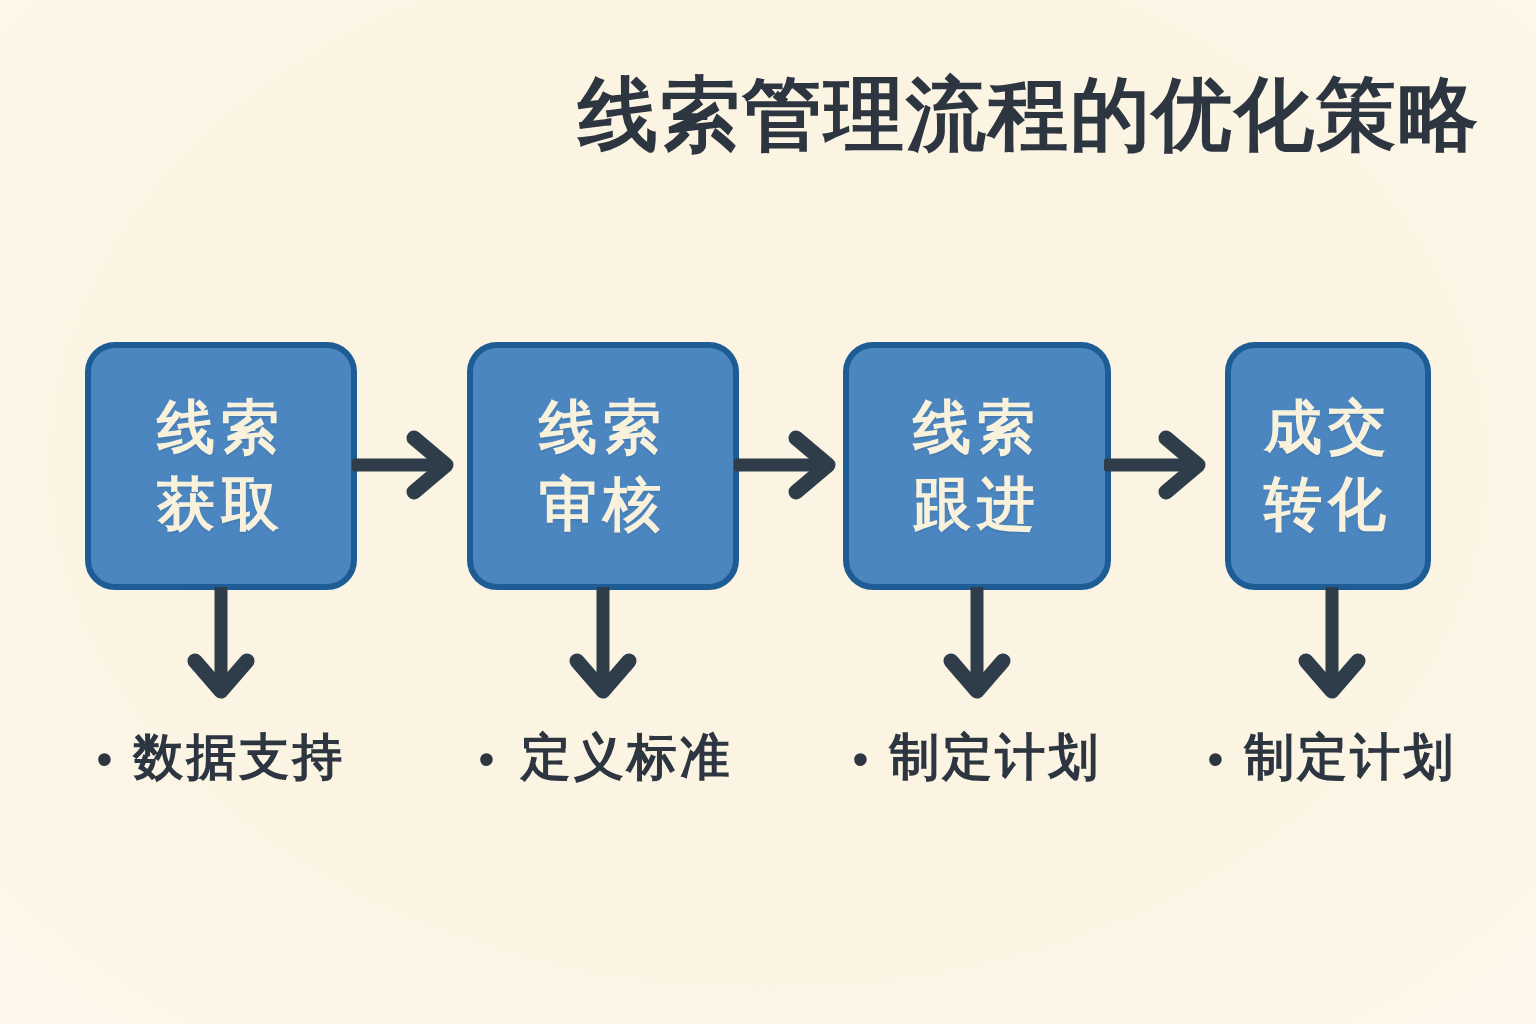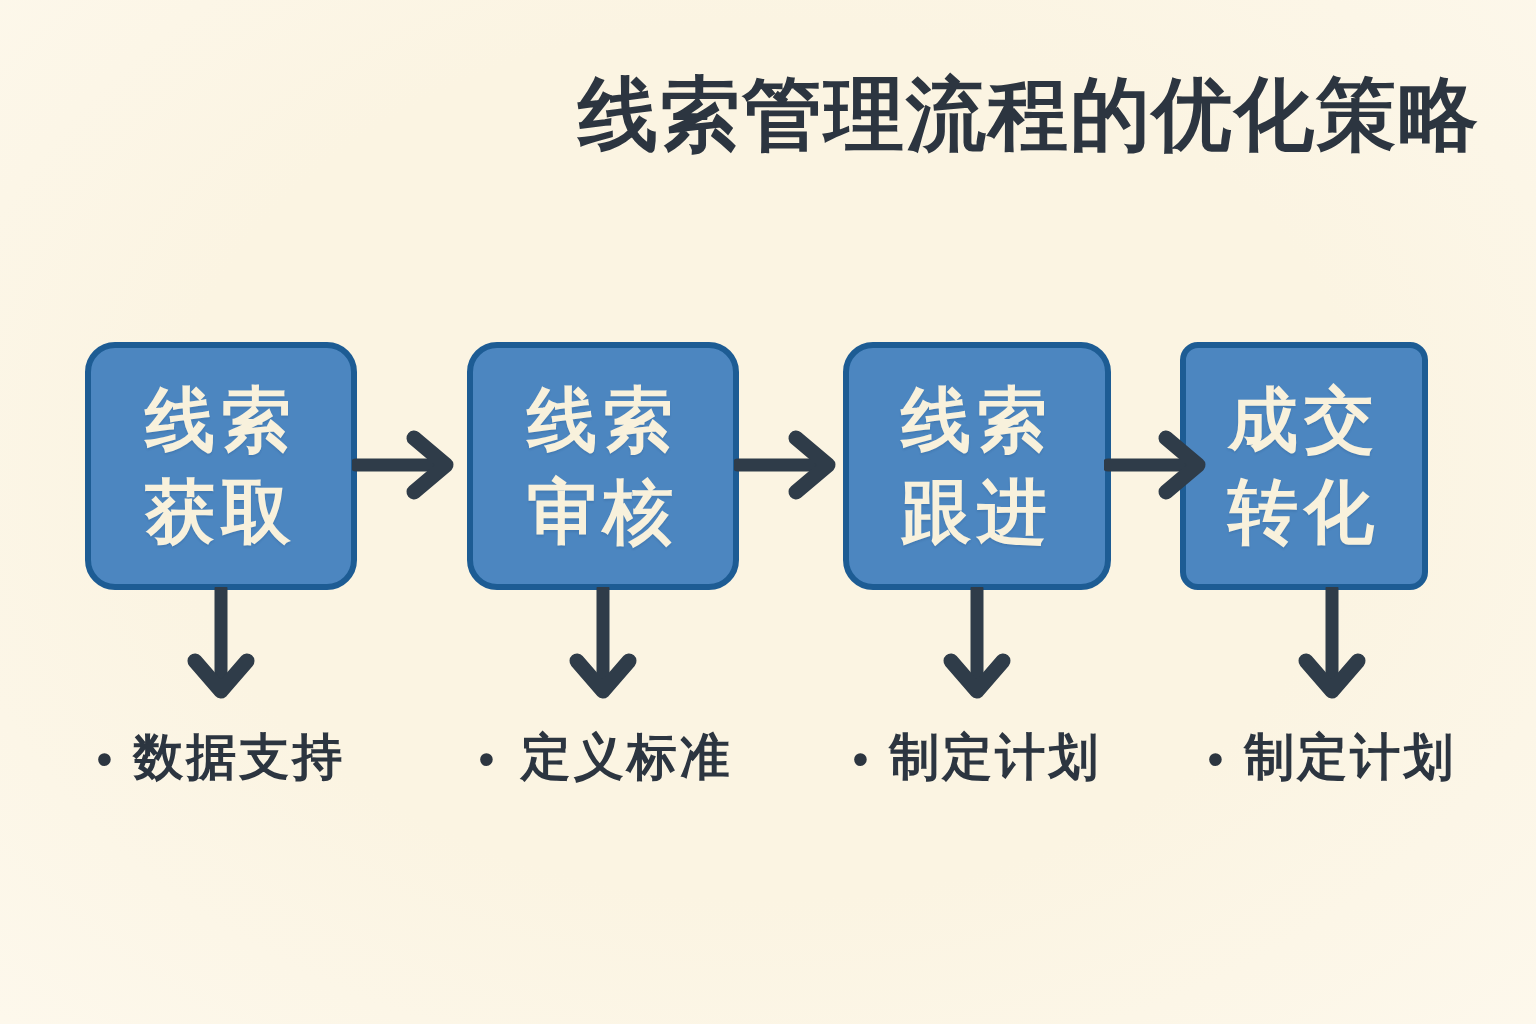--- a/index.html
+++ b/index.html
@@ -38,29 +38,29 @@
     top: 342px;
     height: 248px;
     background: var(--box-fill);
     border: 6px solid var(--box-border);
     border-radius: 30px;
     display: flex;
     align-items: center;
     justify-content: center;
     color: var(--box-text);
     font-weight: 800;
-    font-size: 70px;
+    font-size: 58px;
     line-height: 1.32;
     letter-spacing: 6px;
     text-shadow: 0 2px 2px rgba(20, 50, 90, 0.12);
   }
   .box-1 { left: 85px;   width: 272px; }
   .box-2 { left: 467px;  width: 272px; }
   .box-3 { left: 843px;  width: 268px; }
-  .box-4 { left: 1180px; width: 248px; border-radius: 18px; }
+  .box-4 { left: 1225px; width: 206px; }
 
   .arrow { position: absolute; color: var(--arrow); }
   .arrow svg { display: block; width: 100%; height: 100%; }
 
   .arrow-right { top: 420px; width: 112px; height: 90px; }
   .ar-1 { left: 352px; }
   .ar-2 { left: 734px; }
   .ar-3 { left: 1104px; }
 
   .arrow-down { top: 587px; width: 90px; height: 124px; }

